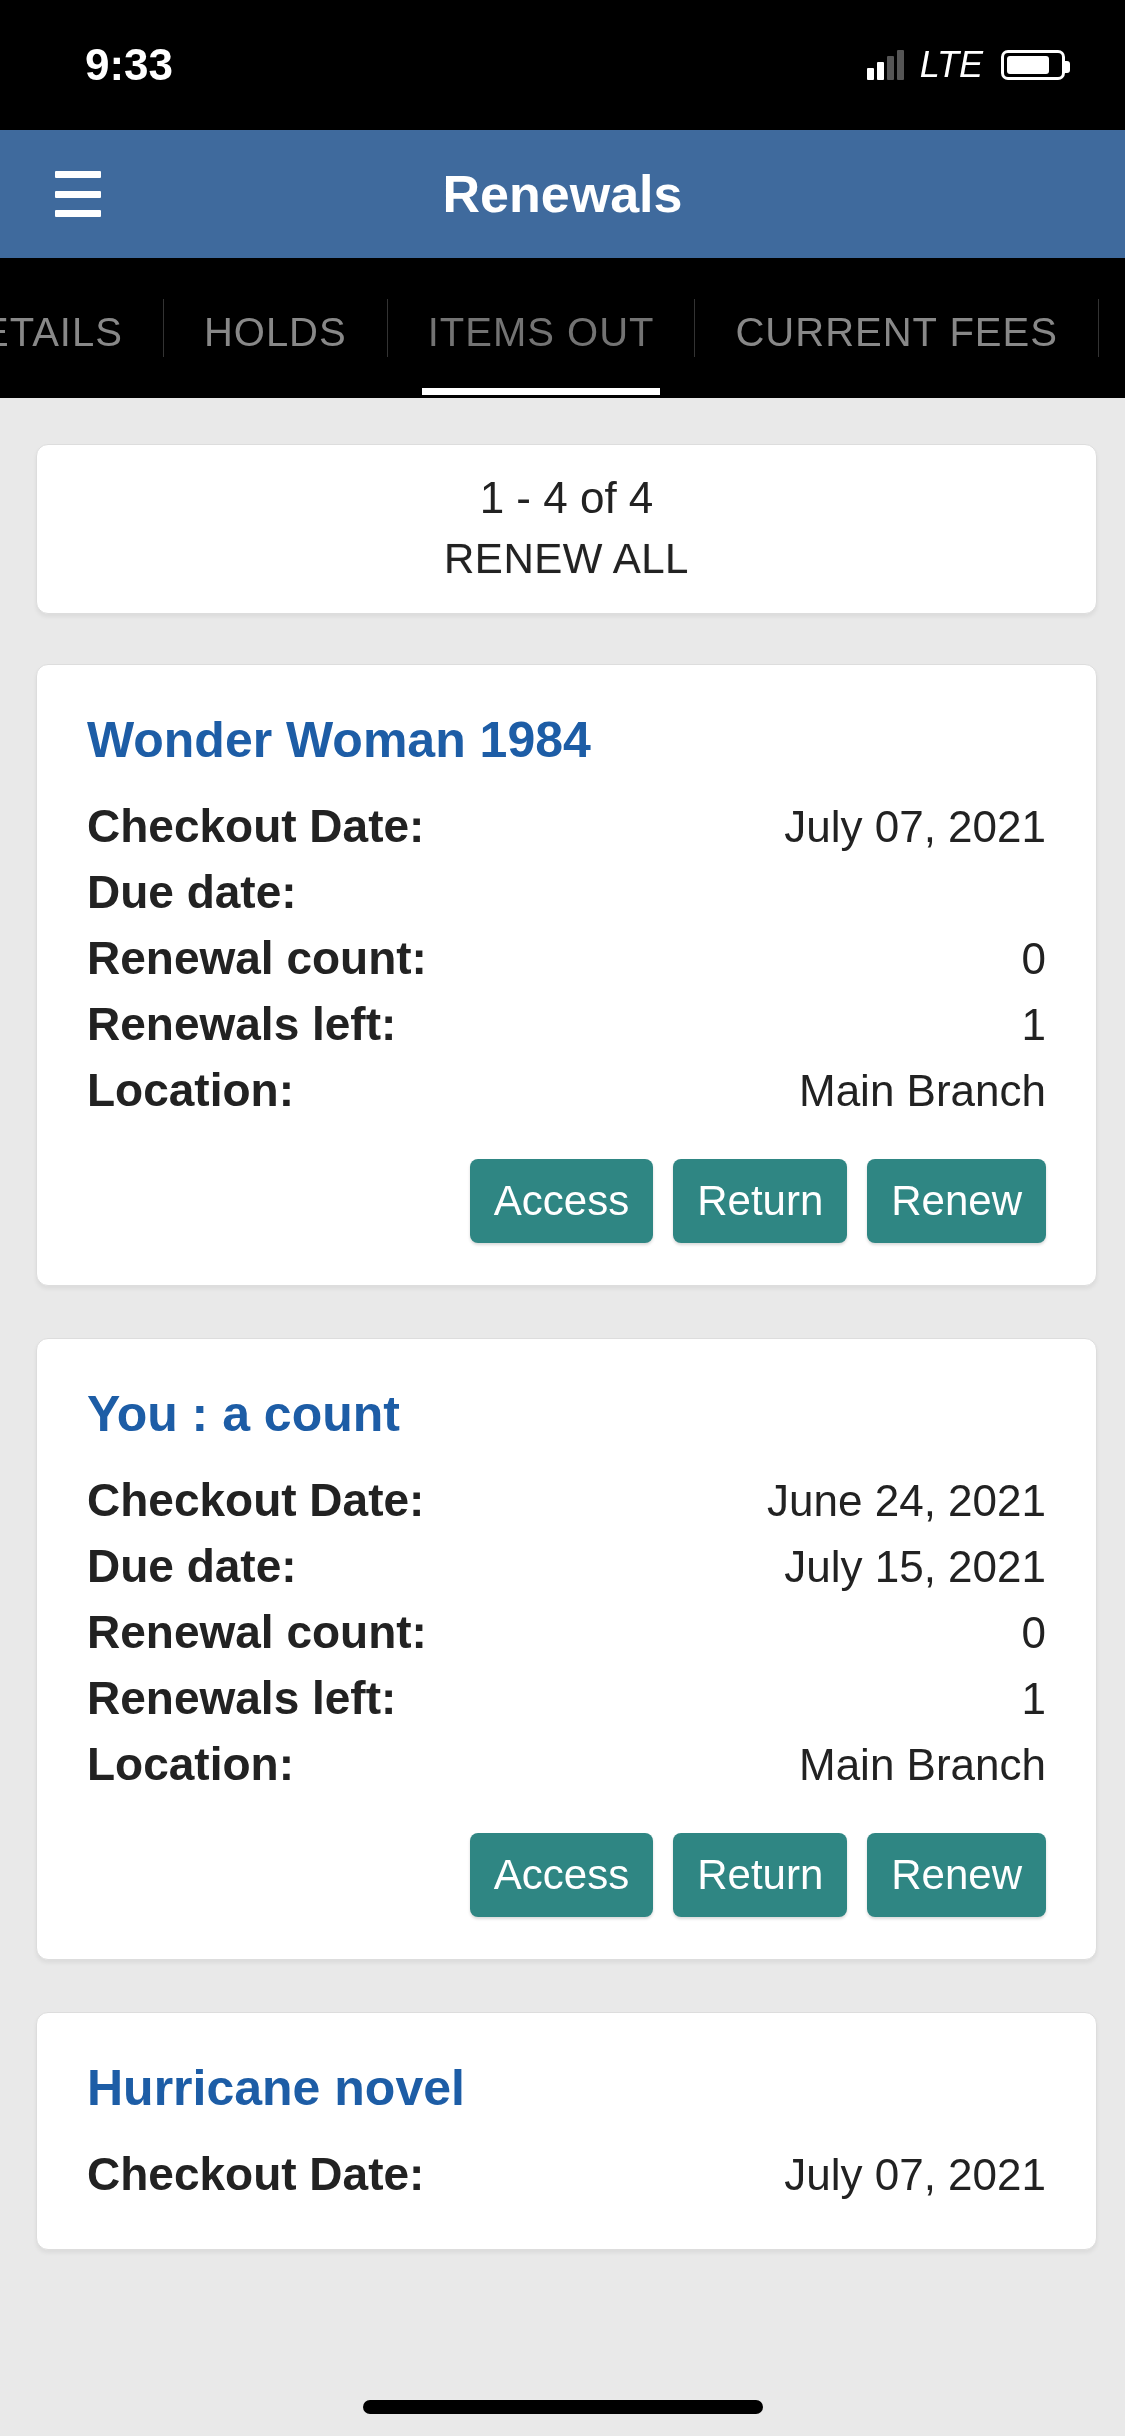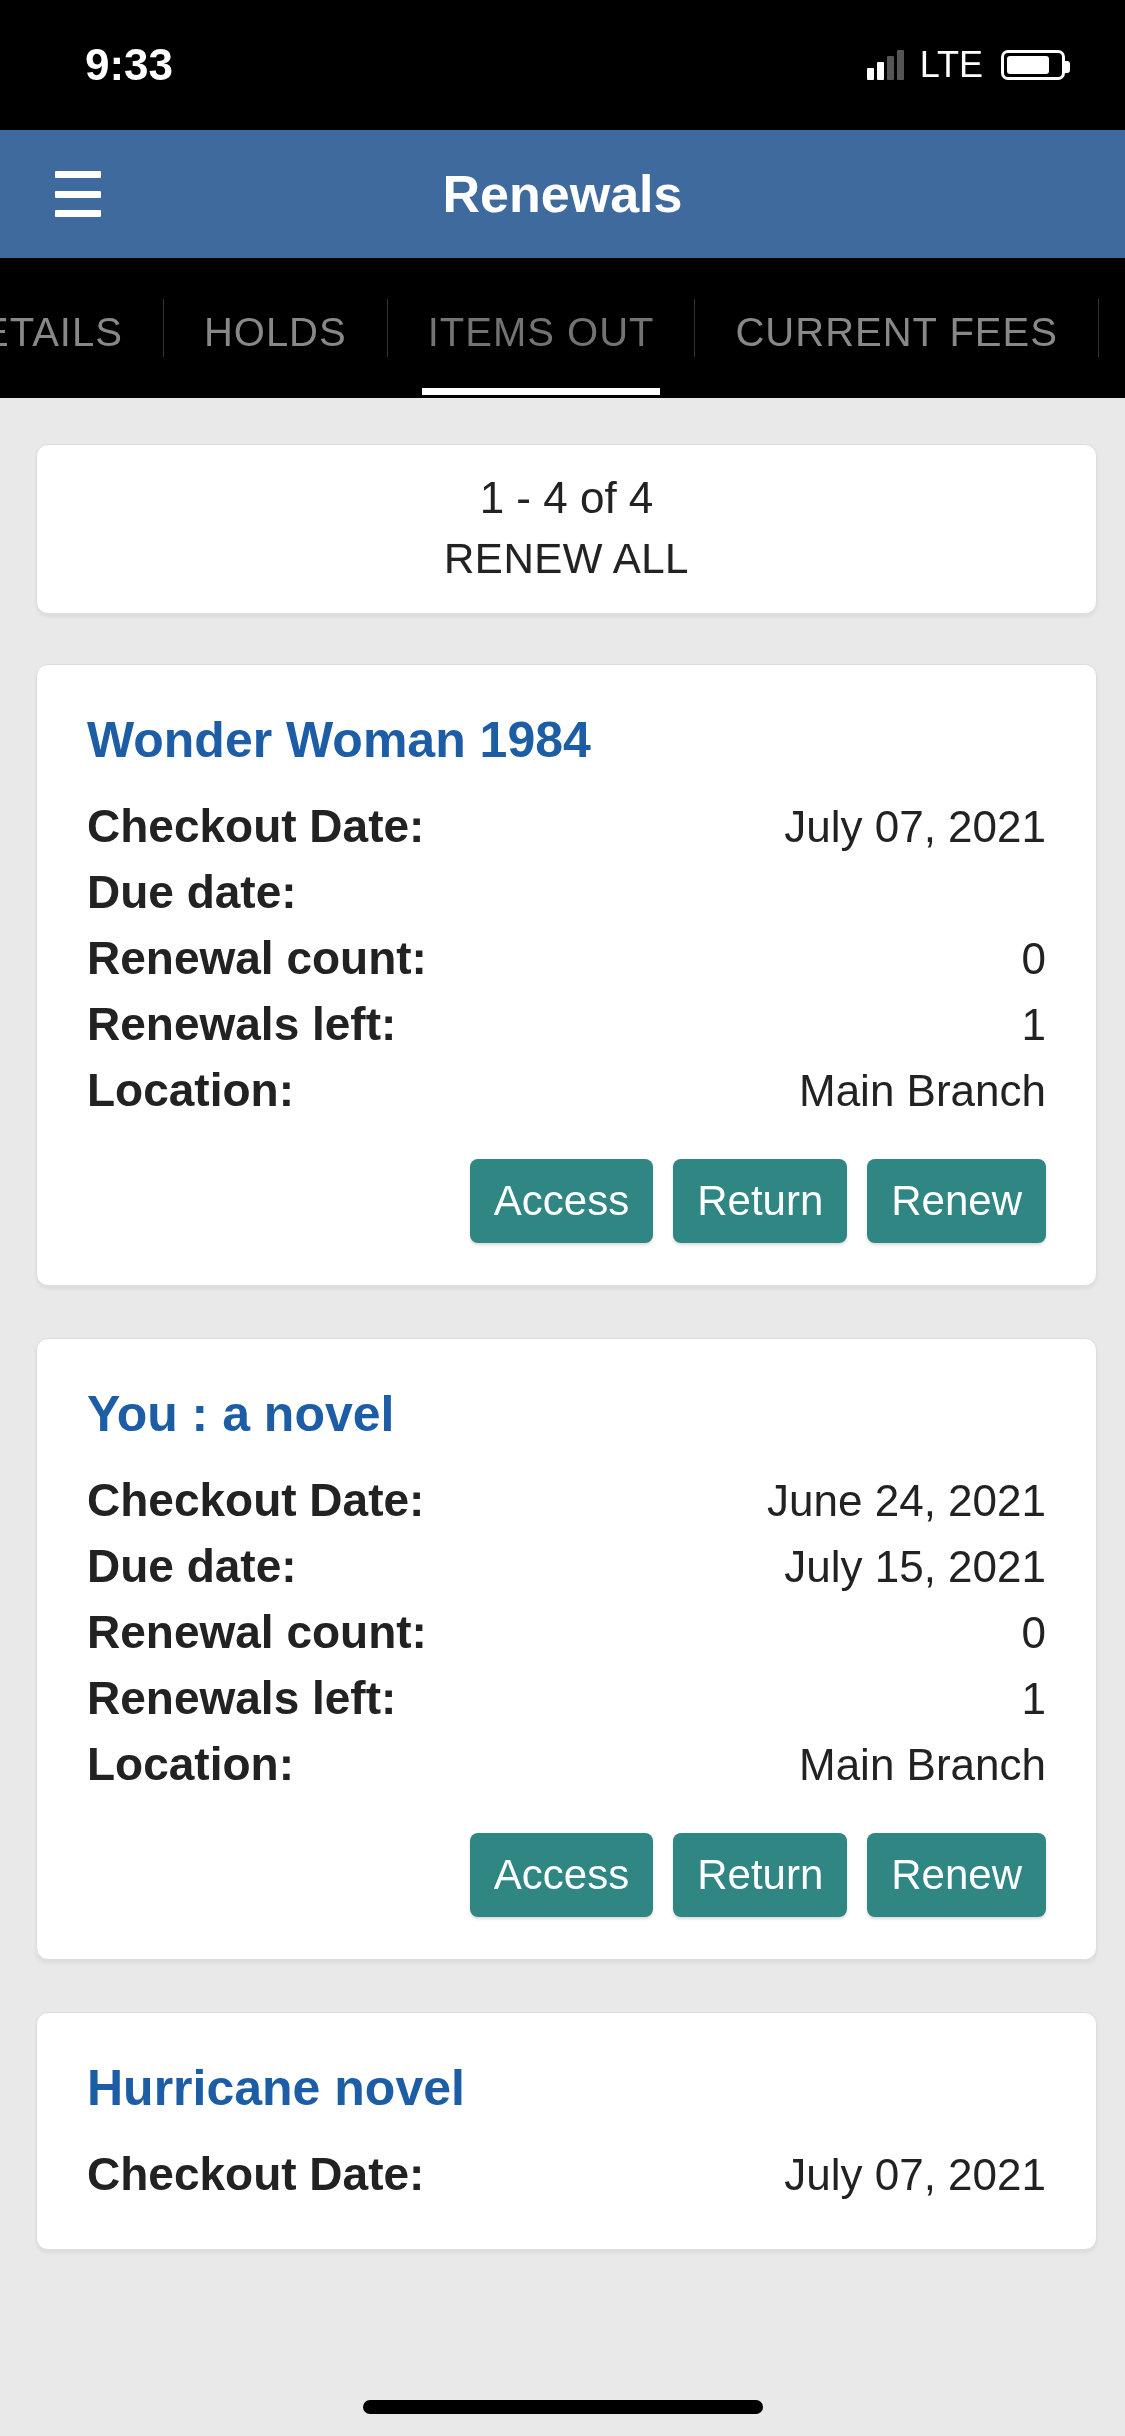--- a/index.html
+++ b/index.html
@@ -1,20 +1,20 @@
 <!DOCTYPE html>
 <html><head>
 <meta charset="utf-8">
 <style>
   * { box-sizing: border-box; margin: 0; padding: 0; }
   html, body { width: 1125px; height: 2436px; font-family: -apple-system, "Helvetica Neue", Arial, sans-serif; background: #e9e9e9; overflow: hidden; }
   
   .status-bar { height: 130px; background: #000; color: #fff; display: flex; align-items: center; justify-content: space-between; padding: 0 60px 0 85px; font-size: 44px; font-weight: 600; }
   .status-left {}
-  .status-right { display: flex; align-items: center; gap: 10px; }
+  .status-right { display: flex; align-items: center; gap: 10px; font-style: italic; }
   .signal { display: flex; align-items: flex-end; gap: 3px; height: 30px; }
   .signal-bar { width: 7px; background: #fff; border-radius: 1px; }
   .signal-bar.dim { background: #555; }
   .signal-bar.b1 { height: 12px; }
   .signal-bar.b2 { height: 18px; }
   .signal-bar.b3 { height: 24px; }
   .signal-bar.b4 { height: 30px; }
   .lte { font-size: 36px; font-weight: 500; margin-left: 6px; }
   .battery { width: 64px; height: 30px; border: 3px solid #fff; border-radius: 7px; position: relative; margin-left: 8px; display: flex; align-items: center; padding: 3px; }
   .battery::after { content: ""; position: absolute; right: -8px; top: 8px; width: 5px; height: 12px; background: #fff; border-radius: 0 3px 3px 0; }
@@ -117,21 +117,21 @@
           <div class="row-label">Location:</div>
           <div class="row-value">Main Branch</div>
         </div>
         <div class="actions">
           <button class="btn">Access</button>
           <button class="btn">Return</button>
           <button class="btn">Renew</button>
         </div>
       </div>
       <div class="item-card">
-        <a class="item-title-link">You : a novel</a>
+        <a class="item-title-link">You : a count</a>
         <div class="row">
           <div class="row-label">Checkout Date:</div>
           <div class="row-value">June 24, 2021</div>
         </div>
         <div class="row">
           <div class="row-label">Due date:</div>
           <div class="row-value">July 15, 2021</div>
         </div>
         <div class="row">
           <div class="row-label">Renewal count:</div>

